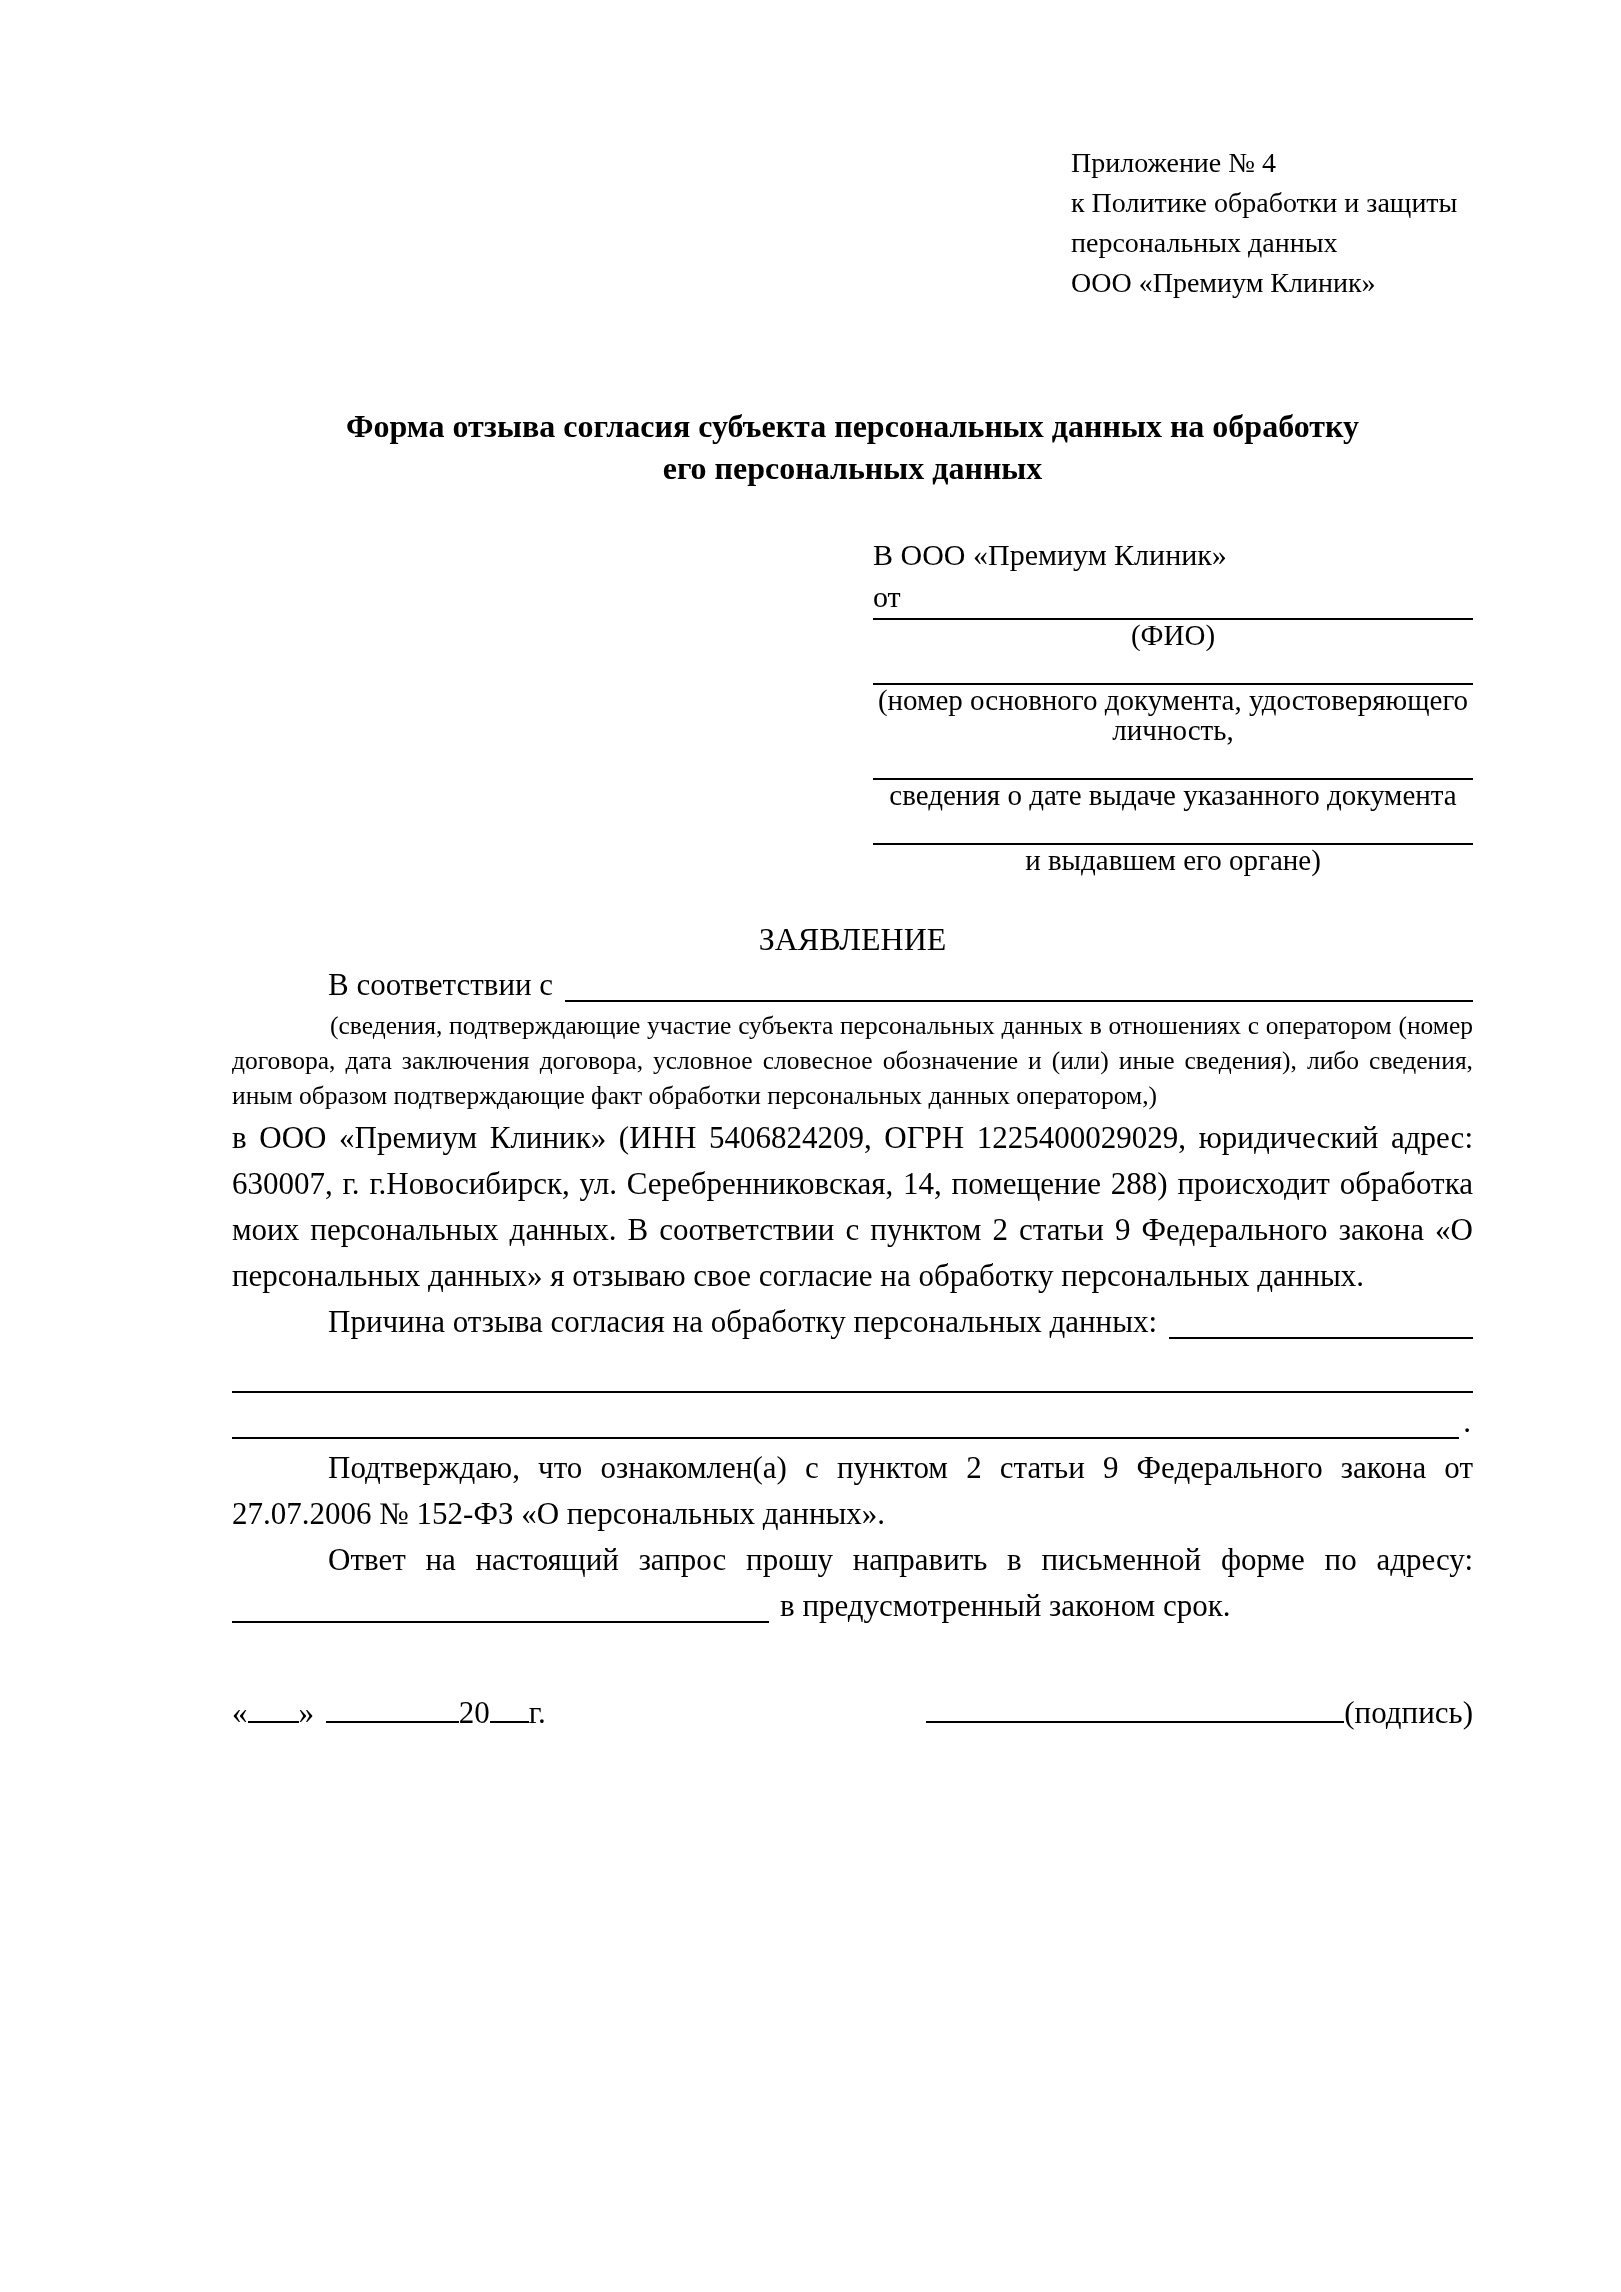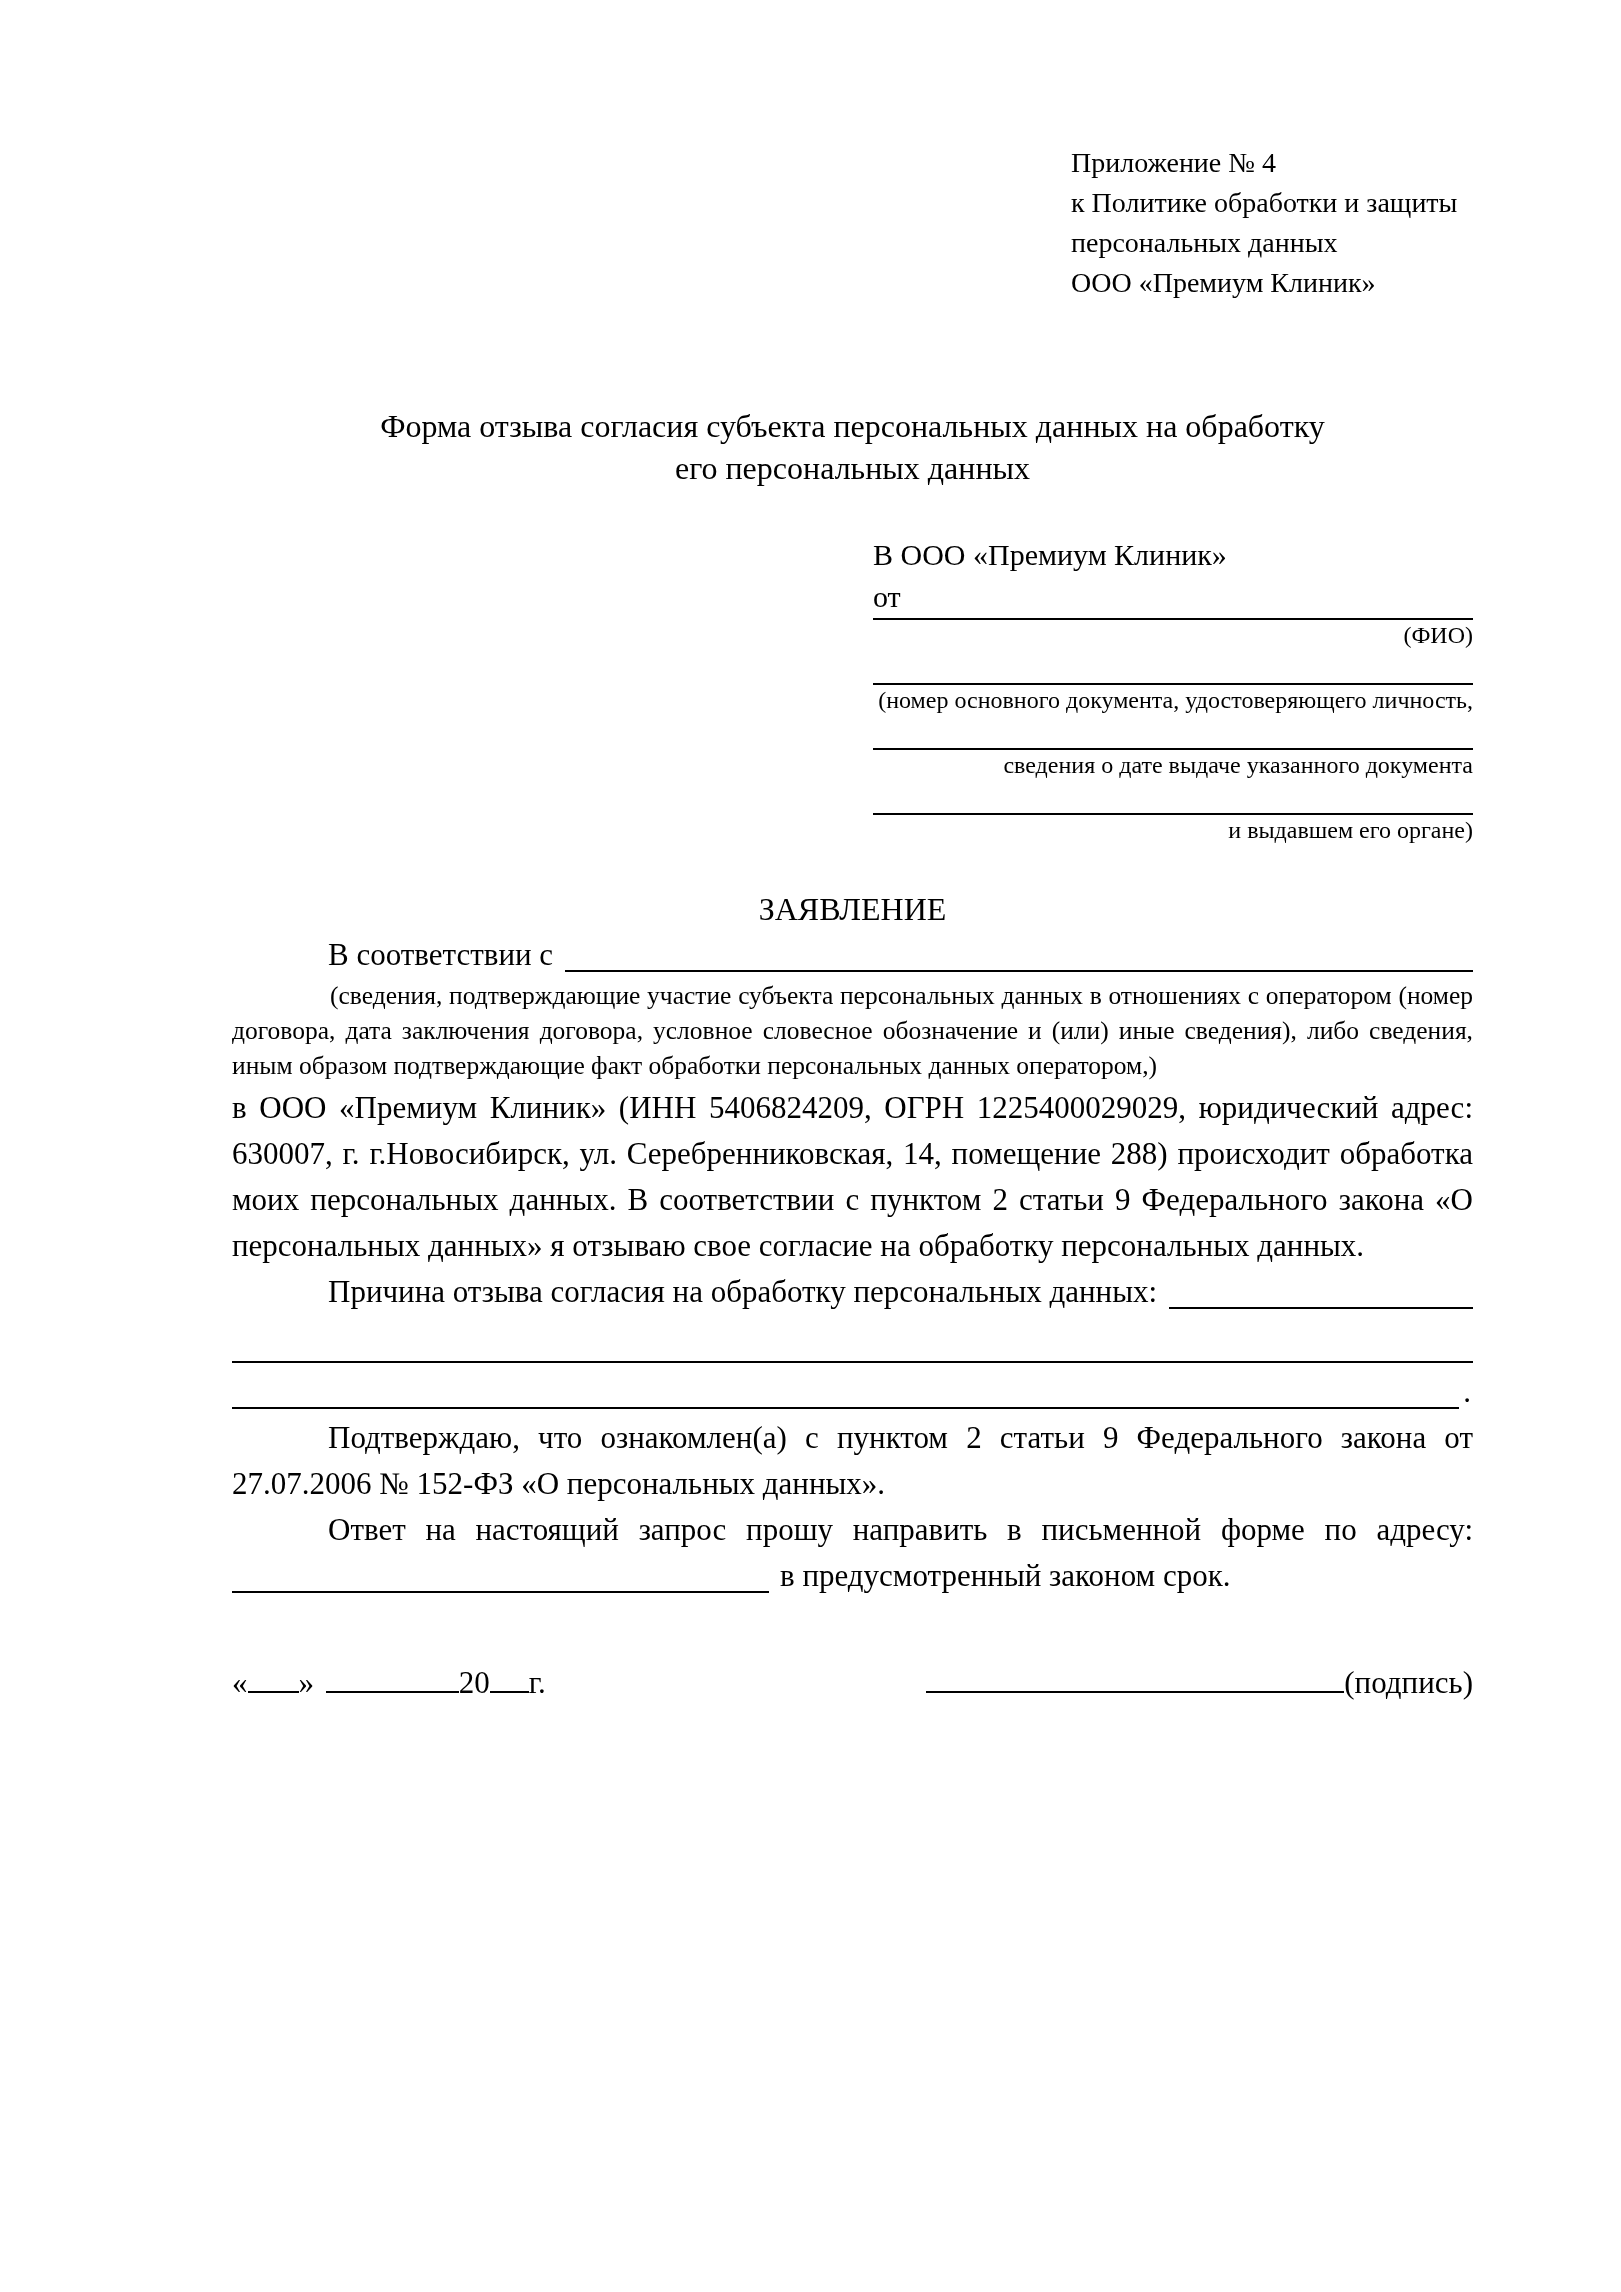--- a/index.html
+++ b/index.html
@@ -23,43 +23,43 @@
     width: 402px;
     font-size: 28px;
     line-height: 40px;
     text-align: left;
   }
 
   
   .doc-title {
     margin-top: 102px;
     font-size: 32px;
-    font-weight: normal;
+    font-weight: bold;
     line-height: 42px;
     text-align: center;
   }
 
   
   .addressee {
     margin-left: auto;
     margin-top: 45px;
     width: 600px;
     font-size: 30px;
     line-height: 42px;
   }
   .addressee .field-line {
     border-bottom: 2px solid #000;
     height: 0px;
     margin-top: 33px;
   }
   .addressee .field-line.first { margin-top: 0; }
   .addressee .caption {
-    font-size: 24px;
+    font-size: 29px;
     line-height: 30px;
-    text-align: right;
+    text-align: center;
   }
 
   .statement-heading {
     margin-top: 43px;
     font-size: 32px;
     line-height: 42px;
     text-align: center;
   }
 
   .para {

